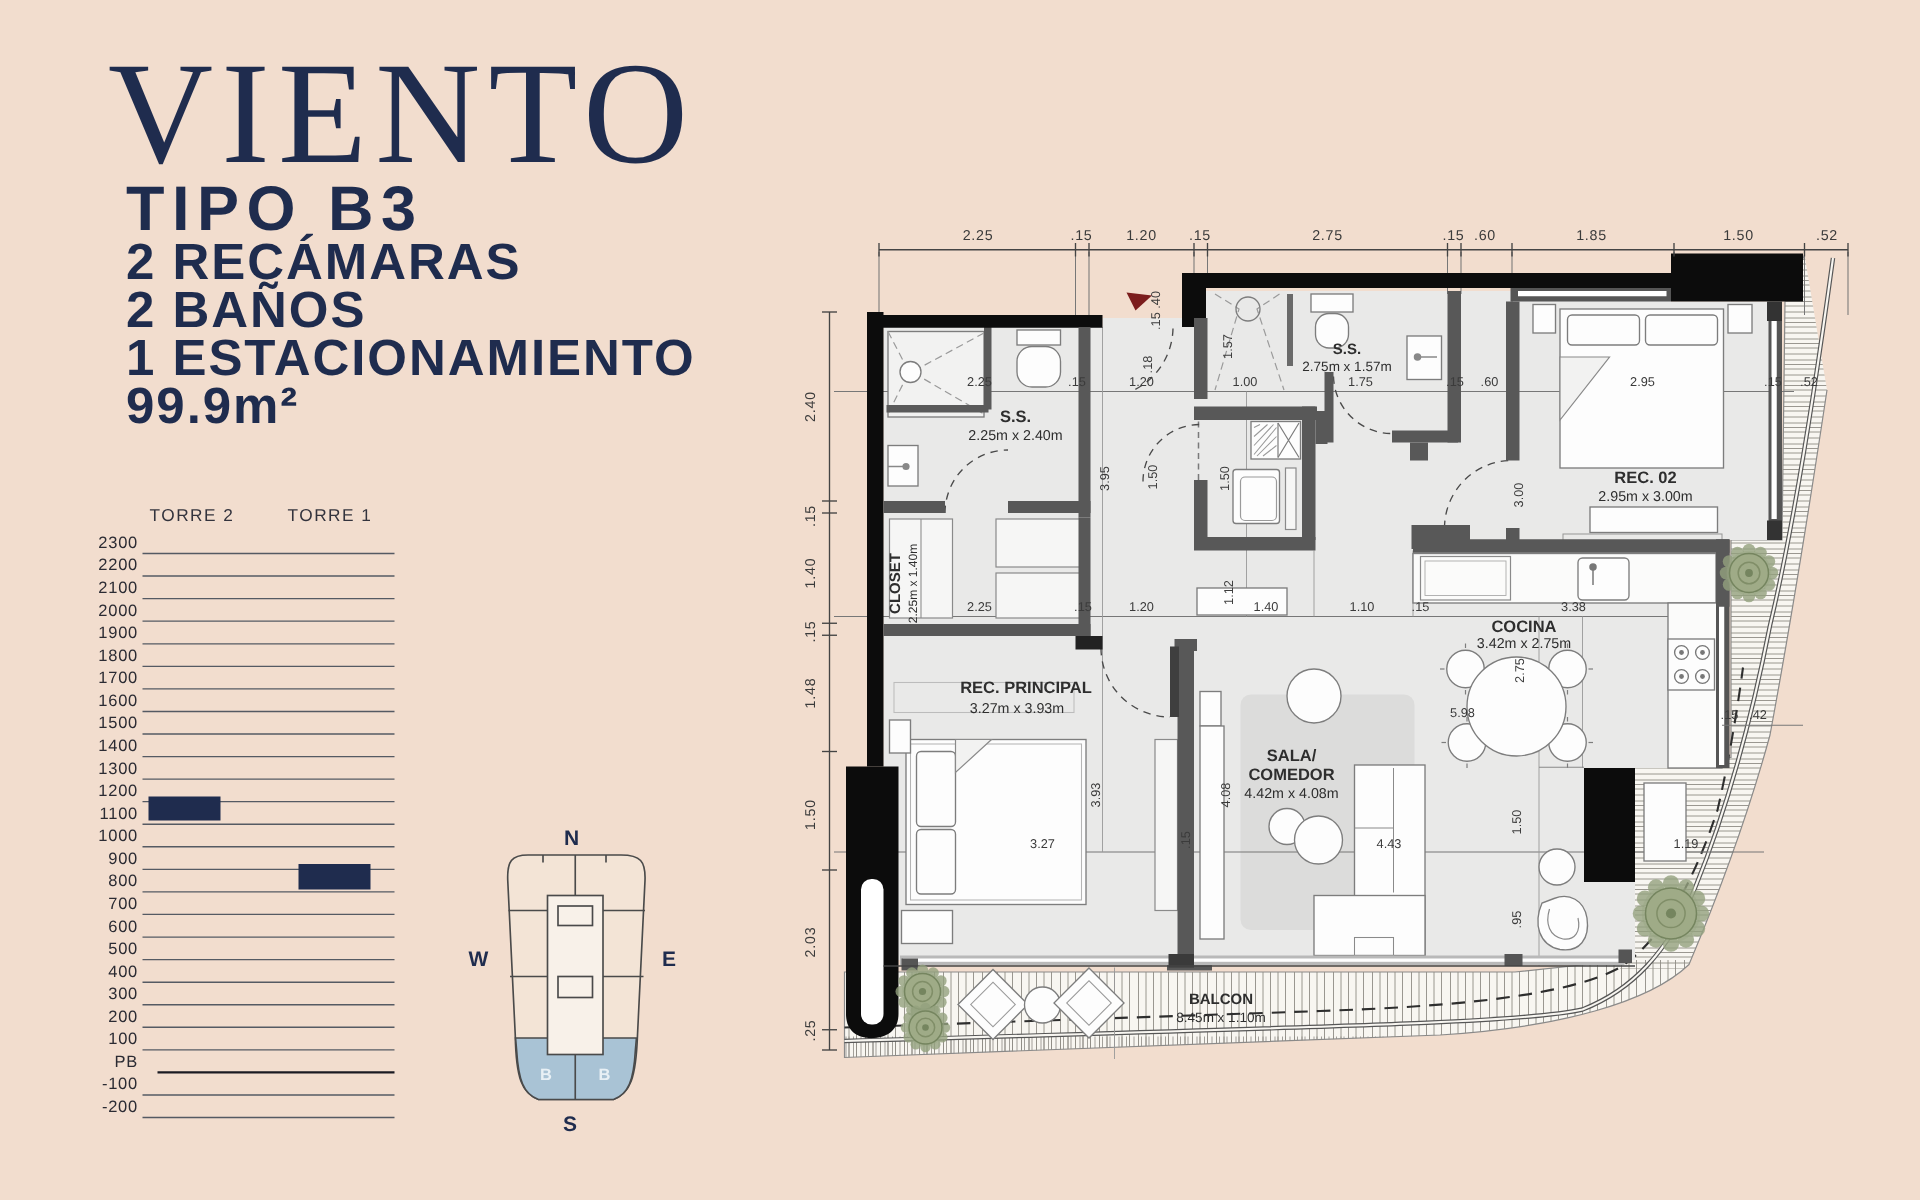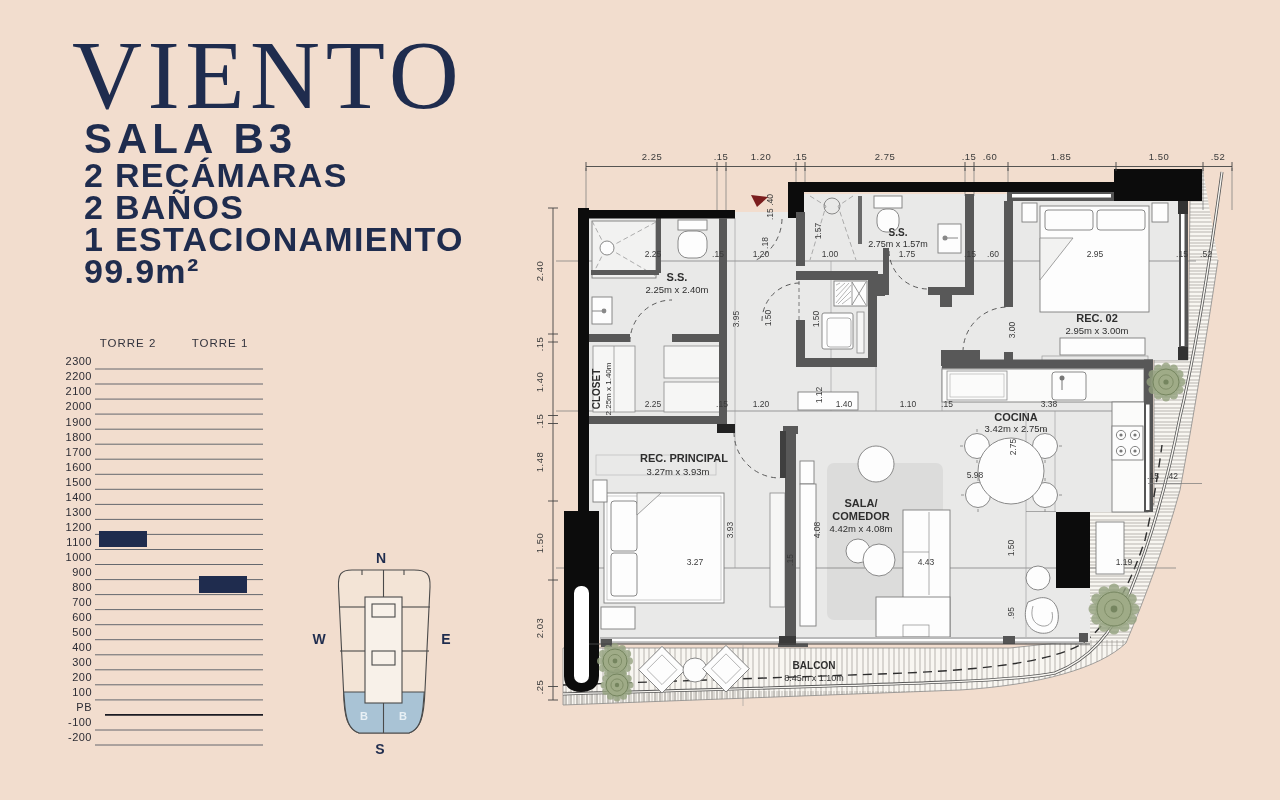--- a/index.html
+++ b/index.html
@@ -5,21 +5,21 @@
 *{box-sizing:border-box;}
 body{font-family:"Liberation Sans",sans-serif;}
 .abs{position:absolute;}
 </style></head>
 <body>
 
 <div class="abs" style="left:72px;top:29px;width:470px;color:#1f2c4e;">
 
 <div style="font-family:'Liberation Serif',serif;font-size:97px;letter-spacing:5.5px;line-height:94px;font-weight:400;">VIENTO</div>
 
-<div style="font-size:42px;font-weight:bold;letter-spacing:5px;line-height:31px;margin:0 0 0 12px;">SALA B3</div>
+<div style="font-size:42px;font-weight:bold;letter-spacing:5px;line-height:31px;margin:0 0 0 12px;">TIPO B3</div>
 
 <div style="font-size:34px;font-weight:bold;letter-spacing:1.3px;line-height:32px;margin:5px 0 0 12px;">2 RECÁMARAS<br>2 BAÑOS<br>1 ESTACIONAMIENTO<br>99.9m²</div>
 </div>
 <svg class="abs" style="left:0;top:0;" width="1280" height="800" viewBox="0 0 1280 800">
 
 <g font-family="Liberation Sans,sans-serif">
 <text x="128" y="347" font-size="11.5" letter-spacing="1" fill="#33333d" text-anchor="middle">TORRE 2</text>
 <text x="220" y="347" font-size="11.5" letter-spacing="1" fill="#33333d" text-anchor="middle">TORRE 1</text>
 <text x="92" y="365.3" font-size="11" fill="#2b2b33" text-anchor="end" letter-spacing="0.5">2300</text>
 <line x1="95" y1="369.0" x2="263" y2="369.0" stroke="#555a63" stroke-width="0.9"></line>

